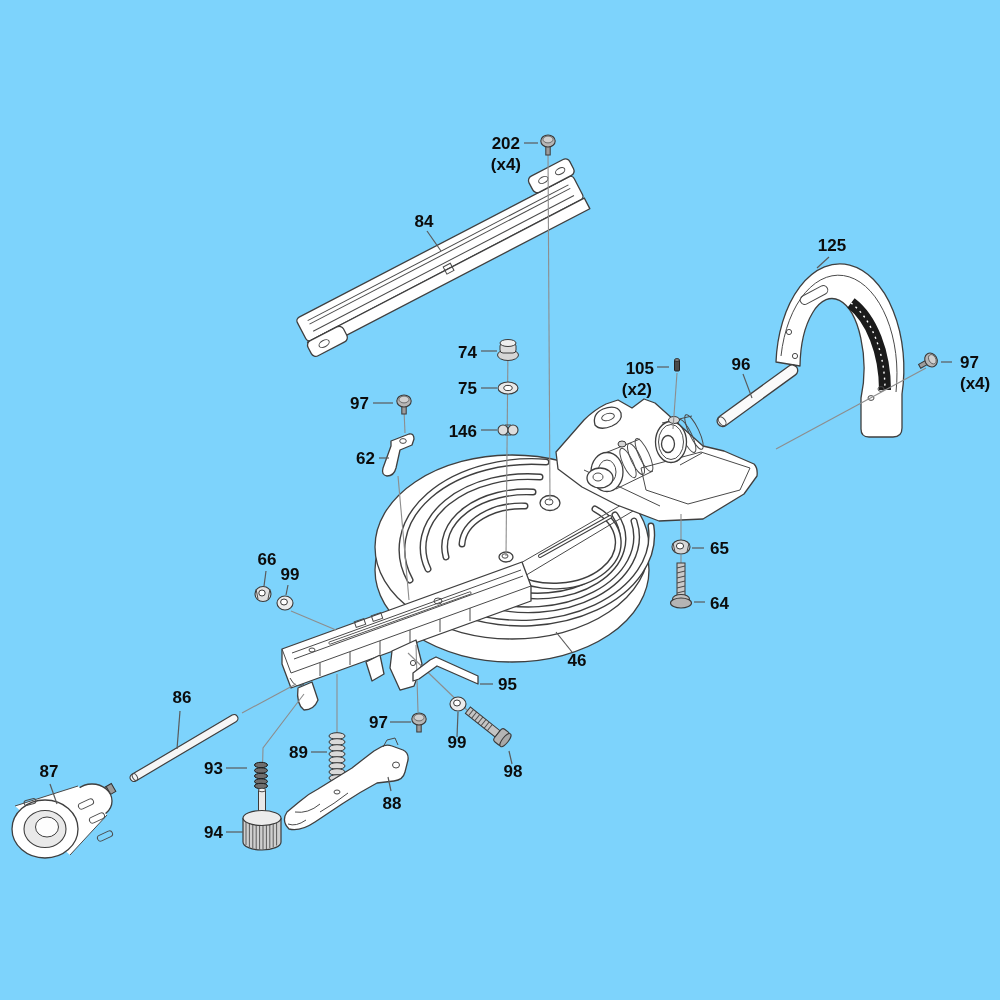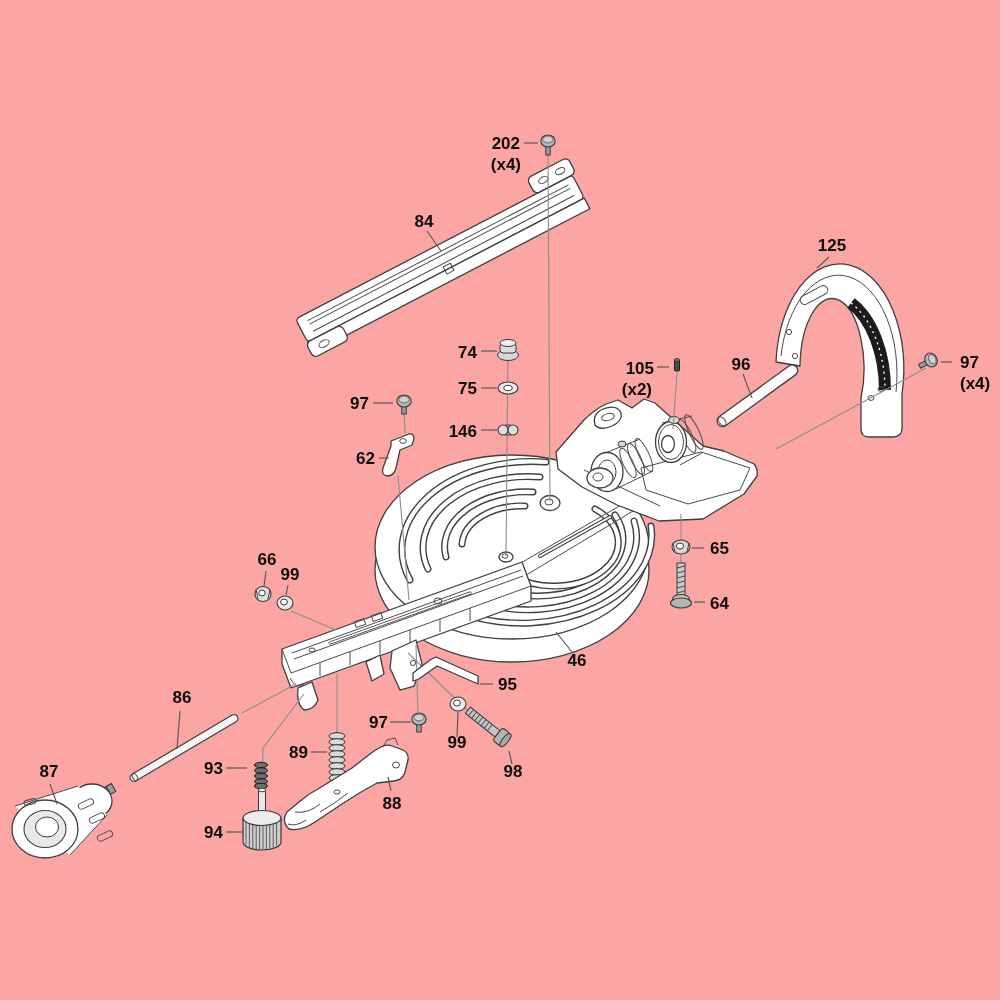--- a/index.html
+++ b/index.html
@@ -1,16 +1,16 @@
 <!DOCTYPE html>
 <html><head>
 <meta charset="utf-8">
 <style>
   html,body{margin:0;padding:0;background:#ffffff;}
-  .stage{position:relative;width:1000px;height:1000px;background:#fca5a5;overflow:hidden;
+  .stage{position:relative;width:1000px;height:1000px;background:#7dd3fc;overflow:hidden;
          font-family:"Liberation Sans", sans-serif;}
   svg{display:block;}
   .part{stroke:#3f3f3f;stroke-width:1.3;fill:#ffffff;stroke-linejoin:round;}
   .detail{stroke:#4a4a4a;stroke-width:1;fill:none;}
   .fillless{fill:none;}
   .axis{stroke:#8d8d8d;stroke-width:1.1;fill:none;}
   .leader{stroke:#5a5a5a;stroke-width:1.2;fill:none;}
   .lbl{font-family:"Liberation Sans", sans-serif;font-weight:700;font-size:17px;fill:#0c0c0c;}
   .slot-outer{stroke:#3f3f3f;stroke-width:7;fill:none;stroke-linecap:round;}
   .slot-inner{stroke:#ffffff;stroke-width:4.2;fill:none;stroke-linecap:round;}

